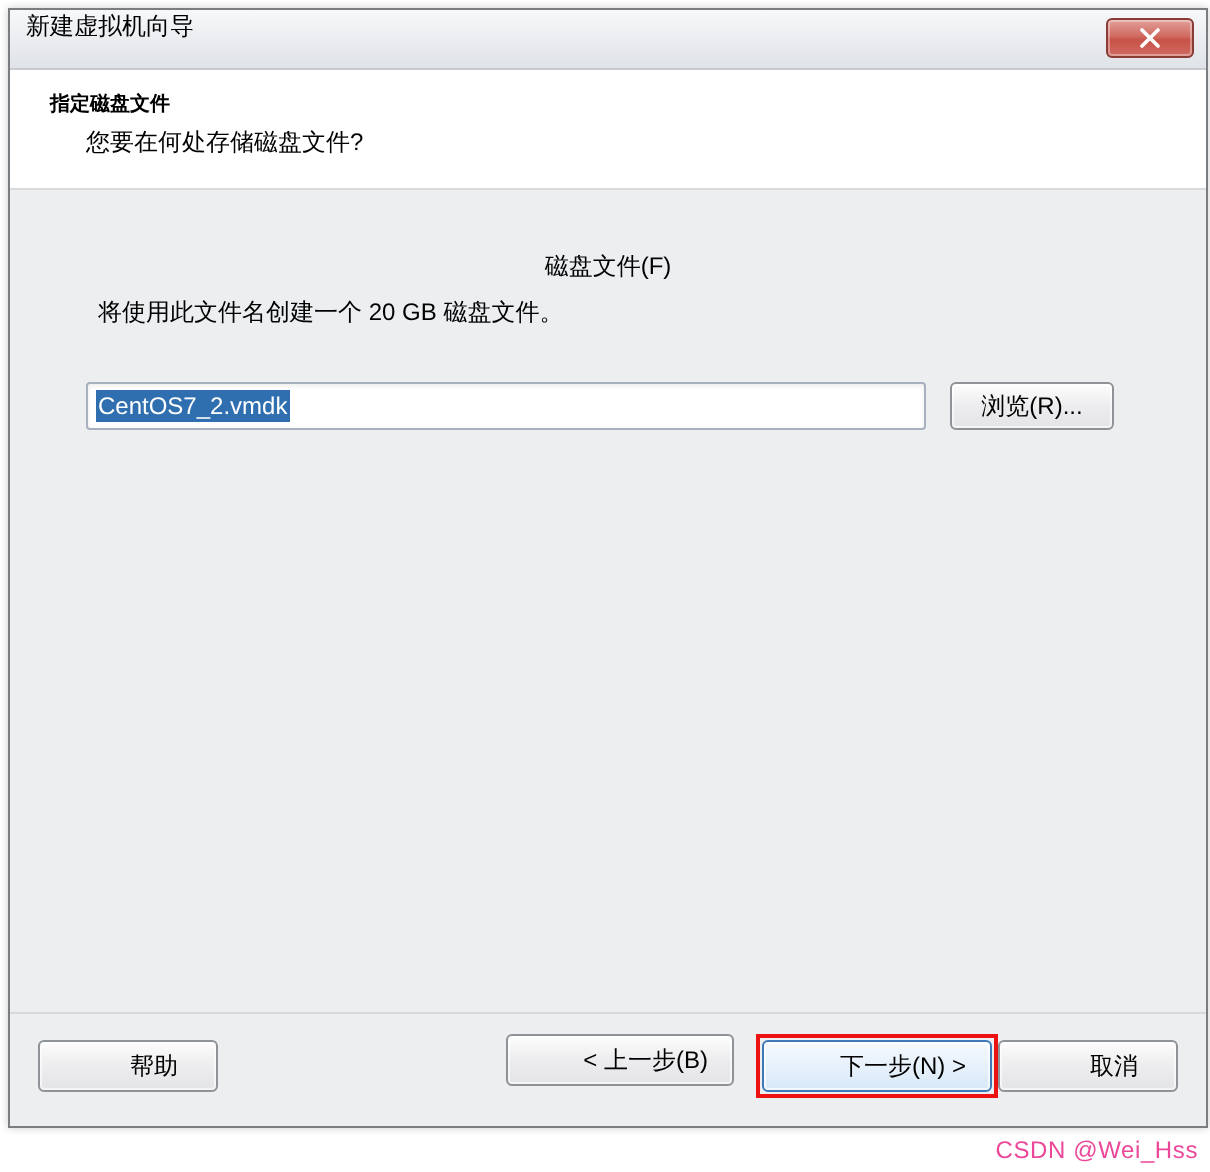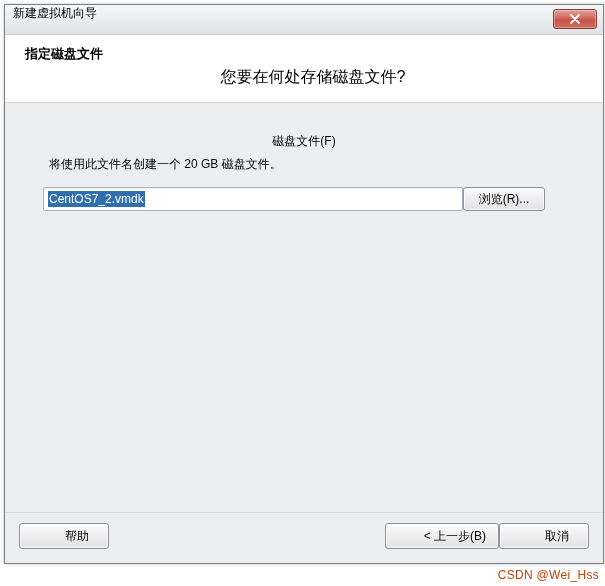--- a/index.html
+++ b/index.html
@@ -51,48 +51,48 @@
   .close-btn svg { display:block; }
 
   
   .header-band {
     background: #fff;
     border-bottom: 1px solid #d7d9db;
     padding: 10px 20px 14px 20px;
   }
   .header-title {
     font-weight: bold;
-    font-size: 13px;
+    font-size: 10px;
     margin-bottom: 4px;
   }
   .header-sub {
     margin-left: 18px;
-    font-size: 16px;
-    text-align: center;
+    font-size: 12px;
   }
 
   
   .content {
     flex: 1 1 auto;
     padding: 30px 30px 10px 30px;
   }
   .section-label {
     font-size: 12px;
     margin-bottom: 6px;
     text-align: center;
   }
   .section-desc {
     font-size: 12px;
     margin-left: 14px;
-    margin-bottom: 14px;
+    margin-bottom: 26px;
   }
 
   .file-row {
     display: flex;
     align-items: center;
+    gap: 12px;
     margin-left: 8px;
   }
   .file-input {
     flex: 0 0 420px;
     height: 24px;
     border: 1px solid #a6b1bd;
     border-radius: 2px;
     background: #fff;
     font-family: inherit;
     font-size: 12px;
@@ -160,21 +160,21 @@
     border: 1px solid #3d79b8;
     background: linear-gradient(to bottom, #f4f9fe 0%, #e7f1fb 50%, #d7e8f8 100%);
     box-shadow: inset 0 0 0 1px rgba(255,255,255,0.7);
   }
 
   .watermark {
     position: absolute;
     right: 6px;
     bottom: 4px;
     font-size: 12px;
-    color: #c2410c;
+    color: #ec4899;
     font-family: Tahoma, sans-serif;
     letter-spacing: 0.3px;
   }
 </style>
 </head>
 <body>
 
 <div class="dialog">
 
   <div class="title-bar">
@@ -202,19 +202,22 @@
       </div>
       <button class="btn">浏览(R)...</button>
     </div>
   </div>
 
   <div class="footer">
     <button class="btn">帮助</button>
     <div class="footer-spacer"></div>
     <div class="footer-group">
       <button class="btn">&lt; 上一步(B)</button>
+      <span class="btn-next-wrap">
+        <button class="btn btn-next">下一步(N) &gt;</button>
+      </span>
     </div>
     <button class="btn btn-cancel">取消</button>
   </div>
 
 </div>
 
 <div class="watermark">CSDN @Wei_Hss</div>
 
 </body></html>

